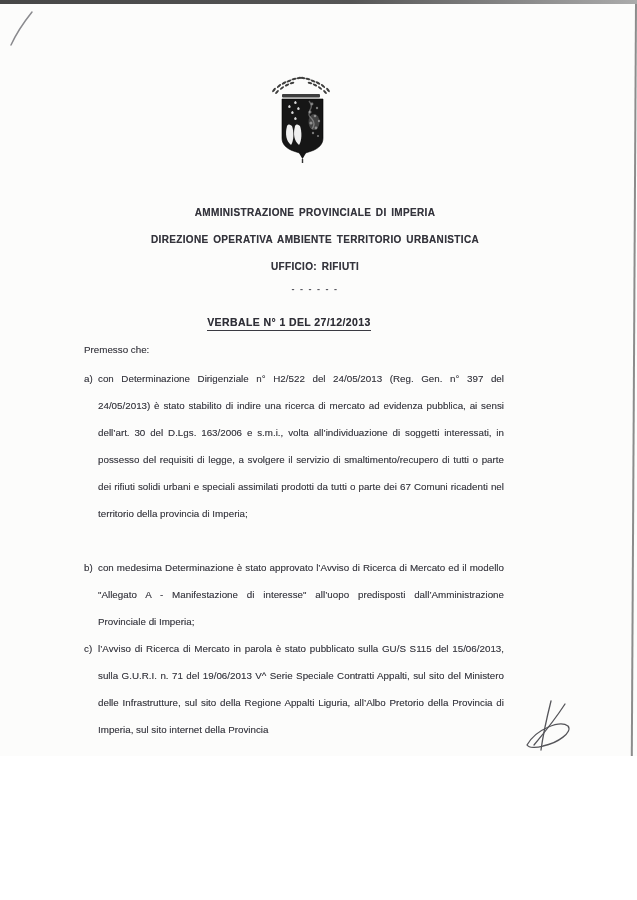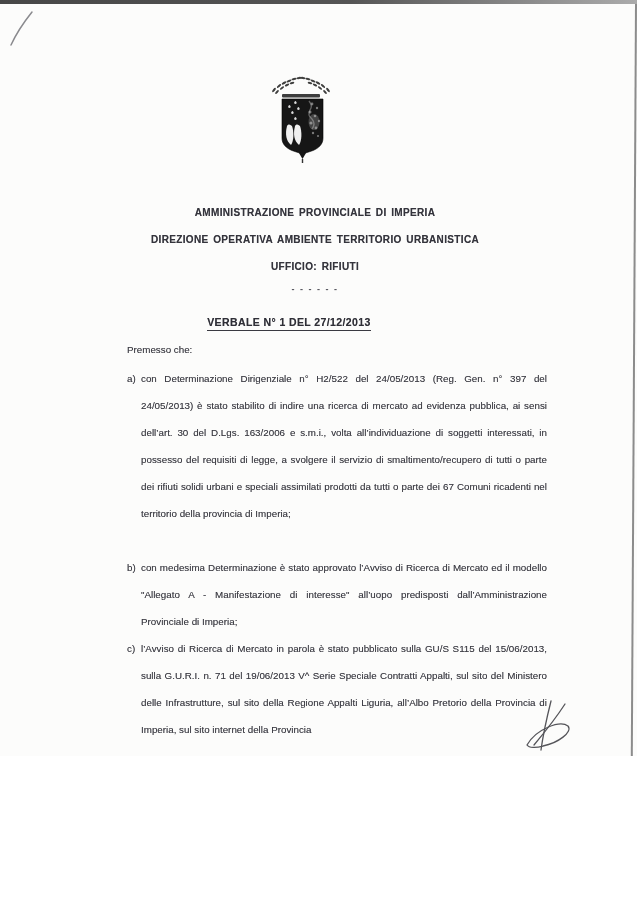--- a/index.html
+++ b/index.html
@@ -26,21 +26,20 @@
   .title-row{position:absolute;top:312px;left:0;width:578px;text-align:center;}
   .title-row span{
     font-weight:bold;font-size:10.5px;letter-spacing:.4px;color:#2f2f37;
     border-bottom:1.6px solid #3a3a42;padding-bottom:2px;
     text-shadow:0 0 .6px rgba(47,47,55,.55);
   }
   .bodytext{
     position:absolute;left:84px;width:406px;
     font-size:9.8px;line-height:27px;color:#3b3b43;
     text-shadow:0 0 .6px rgba(59,59,67,.5);
-    margin-left:43px;
   }
   .intro{top:336px;}
   .item{text-align:justify;padding-left:14px;}
   .item .marker{position:absolute;left:0;top:0;line-height:27px;}
   .item-a{top:365px}.item-b{top:554px}.item-c{top:635px}
   .pagenum{
     position:absolute;left:474px;top:818px;
     font-size:10px;line-height:14px;color:#8d8d92;
   }
   .overlay{position:absolute;top:0;left:0;pointer-events:none;}

